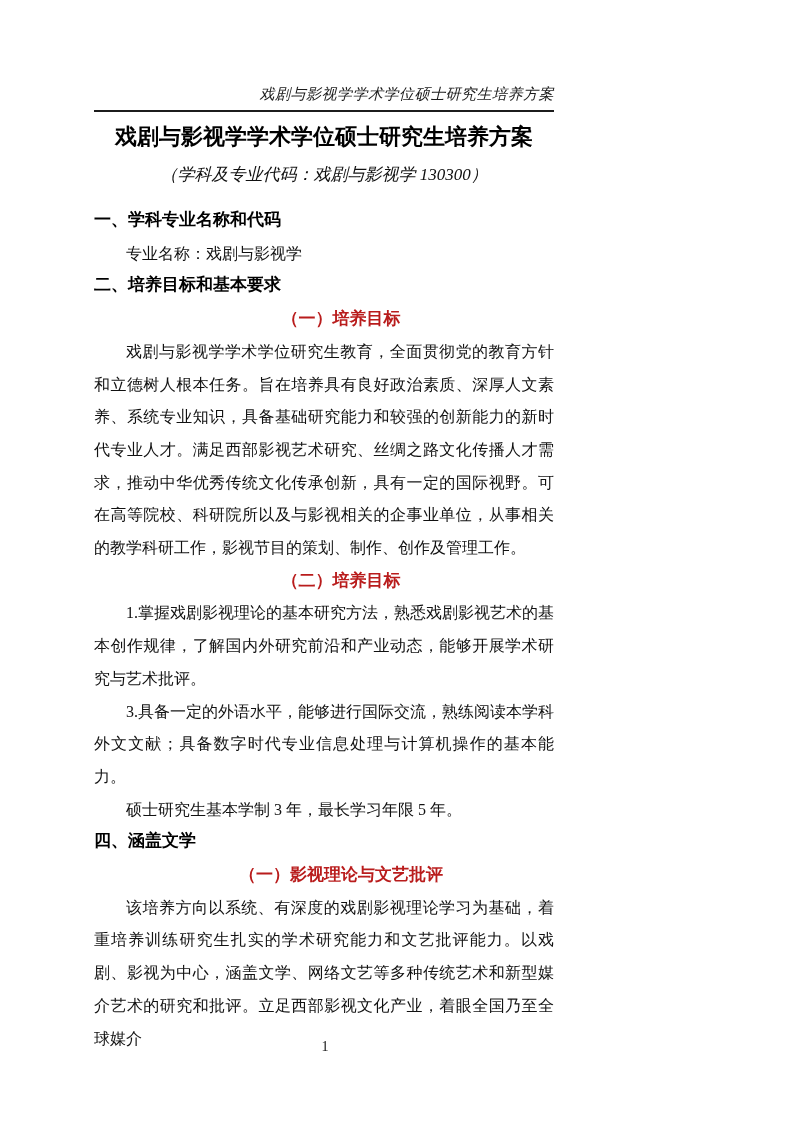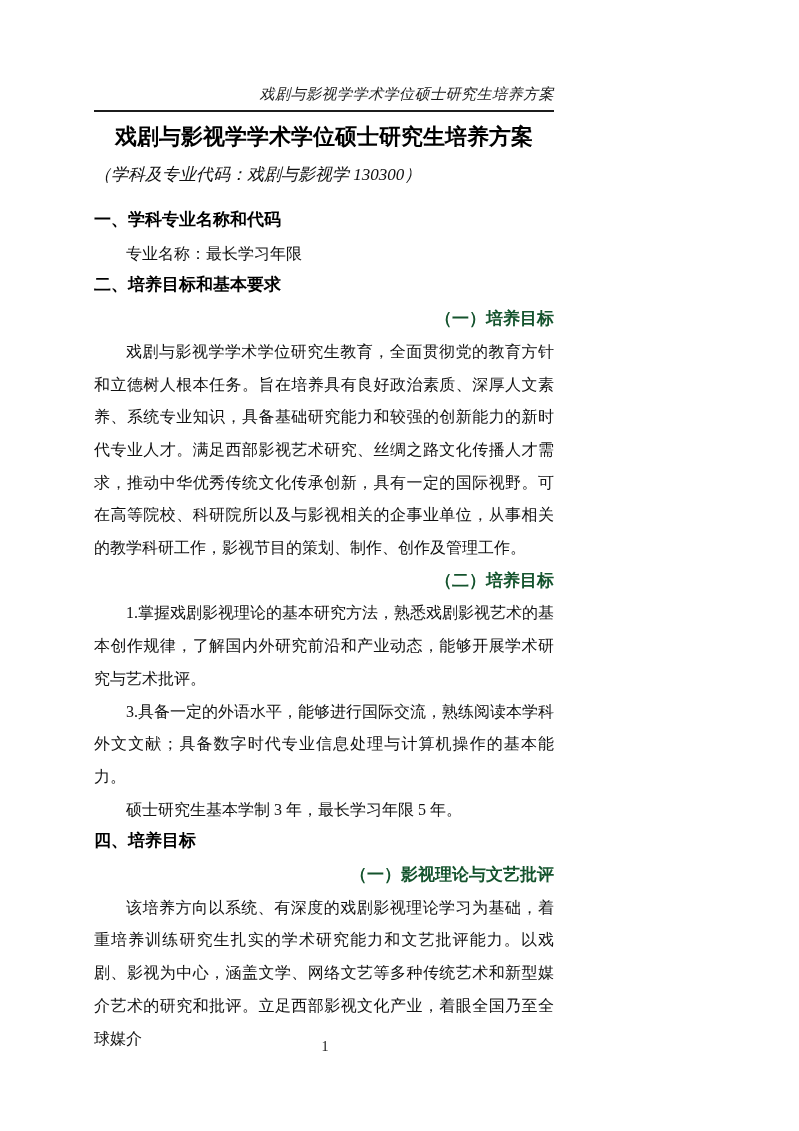--- a/index.html
+++ b/index.html
@@ -33,21 +33,21 @@
     margin-top: 11px;
     text-align: center;
     font-family: "Liberation Sans", "DejaVu Sans", sans-serif;
     font-weight: bold;
     font-size: 22px;
     line-height: 28px;
     color: #000;
   }
   .doc-subtitle {
     margin-top: 13px;
-    text-align: left;
+    text-align: center;
     font-family: "Liberation Serif", "DejaVu Serif", serif;
     font-style: italic;
     font-size: 17px;
     line-height: 22px;
     color: #111;
   }
   .doc-body {
     margin-top: 19px;
     font-size: 16px;
     line-height: 32.7px;
@@ -60,22 +60,22 @@
     font-weight: bold;
     font-size: 17px;
     text-align: left;
     color: #000;
   }
   .blk.h2 {
     font-family: "Liberation Sans", "DejaVu Sans", sans-serif;
     font-weight: bold;
     font-size: 17px;
     text-indent: 2em;
-    text-align: right;
-    color: #14532d;
+    text-align: center;
+    color: #b91c1c;
   }
   .blk.para { text-indent: 2em; }
   .blk.line { text-indent: 2em; text-align: left; }
   .page-number {
     position: absolute;
     left: 0;
     right: 0;
     top: 1038px;
     text-align: center;
     font-family: "Liberation Serif", "DejaVu Serif", serif;
@@ -87,27 +87,27 @@
 </head>
 <body>
 
 <div class="page">
   <div class="content">
     <div class="running-header">戏剧与影视学学术学位硕士研究生培养方案</div>
     <div class="doc-title">戏剧与影视学学术学位硕士研究生培养方案</div>
     <div class="doc-subtitle">（学科及专业代码：戏剧与影视学 130300）</div>
     <div class="doc-body">
         <div class="blk h1">一、学科专业名称和代码</div>
-        <div class="blk line">专业名称：最长学习年限</div>
+        <div class="blk line">专业名称：戏剧与影视学</div>
         <div class="blk h1">二、培养目标和基本要求</div>
         <div class="blk h2">（一）培养目标</div>
         <div class="blk para">戏剧与影视学学术学位研究生教育，全面贯彻党的教育方针和立德树人根本任务。旨在培养具有良好政治素质、深厚人文素养、系统专业知识，具备基础研究能力和较强的创新能力的新时代专业人才。满足西部影视艺术研究、丝绸之路文化传播人才需求，推动中华优秀传统文化传承创新，具有一定的国际视野。可在高等院校、科研院所以及与影视相关的企事业单位，从事相关的教学科研工作，影视节目的策划、制作、创作及管理工作。</div>
         <div class="blk h2">（二）培养目标</div>
         <div class="blk para">1.掌握戏剧影视理论的基本研究方法，熟悉戏剧影视艺术的基本创作规律，了解国内外研究前沿和产业动态，能够开展学术研究与艺术批评。</div>
         <div class="blk para">3.具备一定的外语水平，能够进行国际交流，熟练阅读本学科外文文献；具备数字时代专业信息处理与计算机操作的基本能力。</div>
         <div class="blk line">硕士研究生基本学制 3 年，最长学习年限 5 年。</div>
-        <div class="blk h1">四、培养目标</div>
+        <div class="blk h1">四、涵盖文学</div>
         <div class="blk h2">（一）影视理论与文艺批评</div>
         <div class="blk para">该培养方向以系统、有深度的戏剧影视理论学习为基础，着重培养训练研究生扎实的学术研究能力和文艺批评能力。以戏剧、影视为中心，涵盖文学、网络文艺等多种传统艺术和新型媒介艺术的研究和批评。立足西部影视文化产业，着眼全国乃至全球媒介</div>
       </div>
   </div>
   <div class="page-number">1</div>
 </div>
 
 </body></html>

